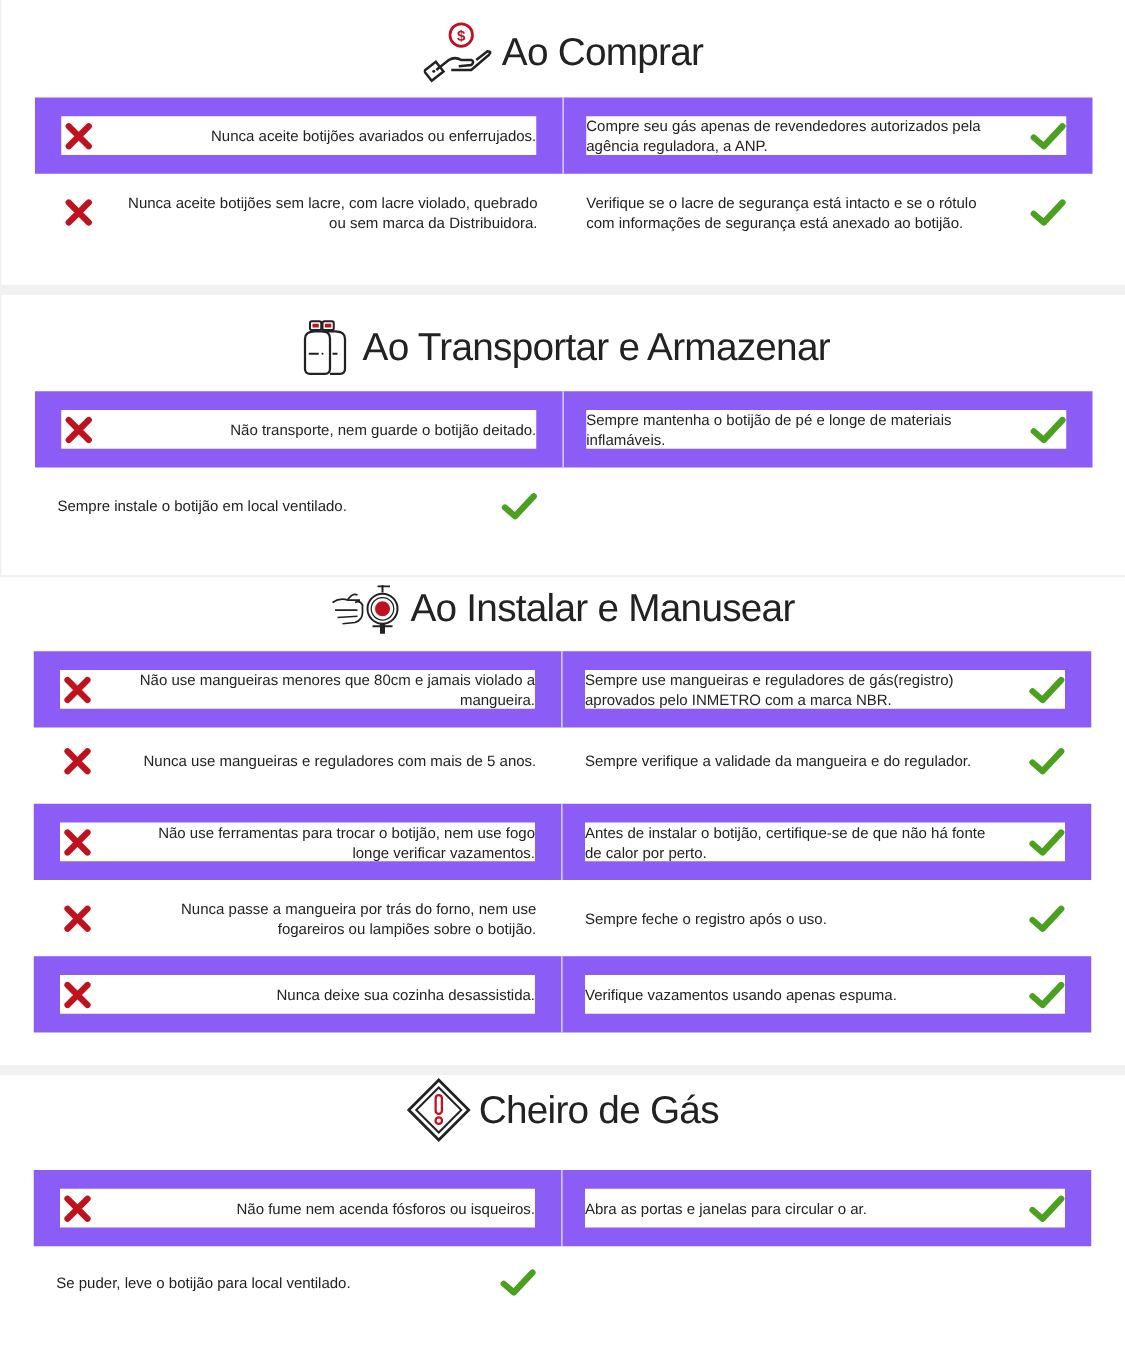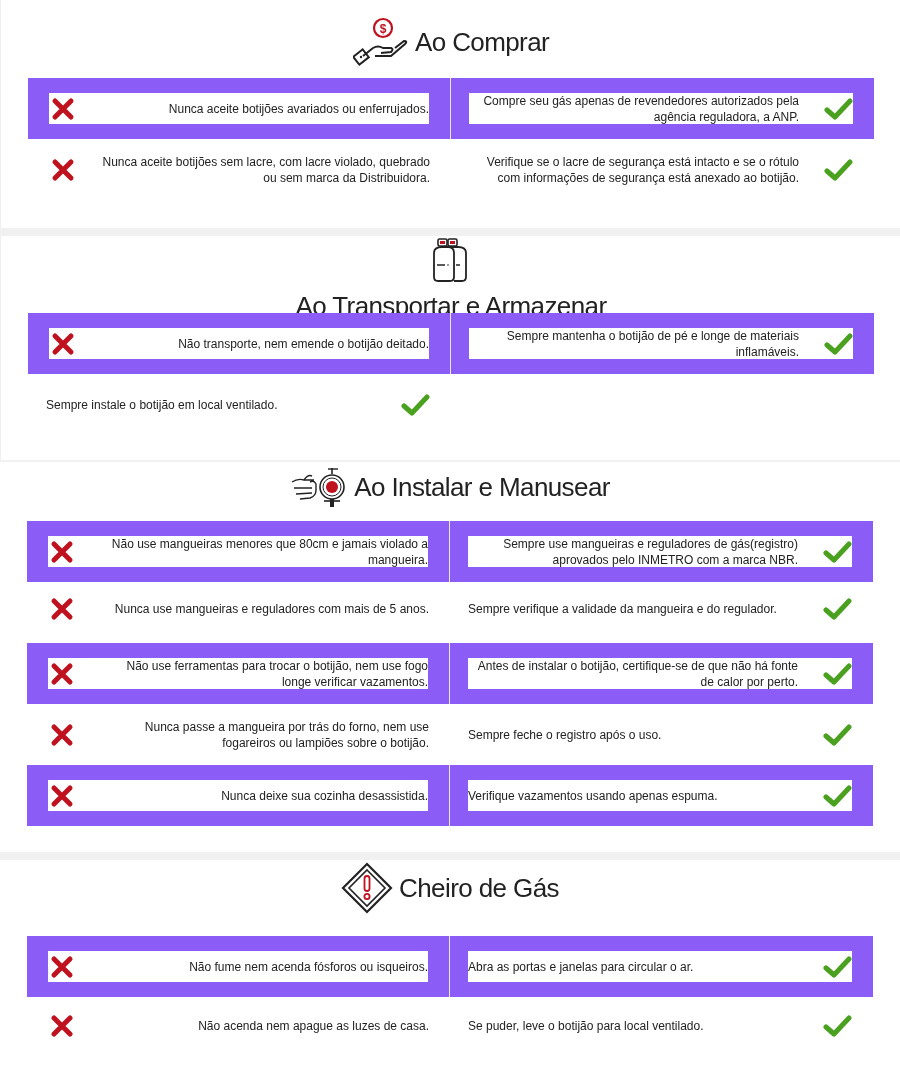--- a/index.html
+++ b/index.html
@@ -17,21 +17,21 @@
   .sep {
     position: absolute; left: 0; width: 900px; height: 8px;
     background: #f1f1f1;
   }
   .sec-head {
     position: absolute; left: 0; width: 900px;
     display: flex; justify-content: center; align-items: center;
     gap: 6px;
   }
   .sec-title {
-    font-size: 26px; color: #222; letter-spacing: -0.6px;
+    font-size: 31px; color: #222; letter-spacing: -0.6px;
     font-weight: normal;
   }
   .row {
     position: absolute; left: 27px; width: 846px; height: 61px;
     display: flex;
   }
   .row.shaded { background: #8b5cf6; }
   .cell {
     width: 423px; height: 100%; position: relative;
   }
@@ -40,21 +40,21 @@
     position: absolute; top: 15px; height: 31px;
     display: flex; align-items: center;
   }
   .row.shaded .inner { background: #fff; }
   .cell.left .inner { left: 21px; right: 21px; justify-content: space-between; }
   .cell.right .inner { left: 18px; right: 21px; justify-content: space-between; }
   .txt {
     font-size: 12px; line-height: 16px; color: #222;
   }
   .cell.left .txt { text-align: right; max-width: 330px; }
-  .cell.right .txt { text-align: right; max-width: 330px; }
+  .cell.right .txt { text-align: left; max-width: 330px; }
   .ico { flex: 0 0 auto; display: flex; align-items: center; justify-content: center; }
   .x-icon { width: 24px; height: 24px; margin-left: 2px; }
   .check-icon { width: 30px; height: 26px; margin-right: 0px; }
 </style>
 </head>
 <body>
 
 <div class="section" style="top:0; height:230px;">
   <div class="sec-head" style="top:14px; height:56px;">
     <span class="ico">
@@ -112,21 +112,21 @@
               <path d="M4 14 L12 21 L27 5" fill="none" stroke="#4aa11f" stroke-width="5" stroke-linecap="round" stroke-linejoin="round"></path>
             </svg>
         </span>
       </div>
     </div>
   </div>
 </div>
 <div class="sep" style="top:228px;"></div>
 
 <div class="section" style="top:236px; height:224px;">
-  <div class="sec-head" style="top:14px; height:56px;flex-direction:column;">
+  <div class="sec-head" style="top:14px; height:56px;">
     <span class="ico">
       <svg width="46" height="50" viewBox="0 0 46 50">
         <rect x="10" y="4" width="9" height="7" rx="1.5" fill="#fff" stroke="#222" stroke-width="1.6"></rect>
         <rect x="12" y="6" width="5" height="3" fill="#c0111f"></rect>
         <rect x="20" y="4" width="9" height="7" rx="1.5" fill="#fff" stroke="#222" stroke-width="1.6"></rect>
         <rect x="22" y="6" width="5" height="3" fill="#c0111f"></rect>
         <path d="M6 18 Q6 12 14 12 L20 12 Q26 12 26 18 L26 42 Q26 46 22 46 L10 46 Q6 46 6 42 Z" fill="#fff" stroke="#222" stroke-width="1.8"></path>
         <path d="M20 12 L30 12 Q38 12 38 18 L38 42 Q38 46 34 46 L26 46" fill="none" stroke="#222" stroke-width="1.8"></path>
         <path d="M9 30 L17 30" stroke="#222" stroke-width="1.5"></path>
         <circle cx="20" cy="30" r="0.8" fill="#222"></circle>
@@ -137,21 +137,21 @@
   </div>
 
   <div class="row shaded" style="top:77px;">
     <div class="cell left">
       <div class="inner">
         <span class="ico">
           <svg class="x-icon" viewBox="0 0 24 24">
               <path d="M4 4 L20 20 M20 4 L4 20" stroke="#c0111f" stroke-width="5" stroke-linecap="round"></path>
             </svg>
         </span>
-        <span class="txt">Não transporte, nem emende o botijão deitado.</span>
+        <span class="txt">Não transporte, nem guarde o botijão deitado.</span>
       </div>
     </div>
     <div class="cell right">
       <div class="inner">
         <span class="txt">Sempre mantenha o botijão de pé e longe de materiais inflamáveis.</span>
         <span class="ico">
           <svg class="check-icon" viewBox="0 0 30 26">
               <path d="M4 14 L12 21 L27 5" fill="none" stroke="#4aa11f" stroke-width="5" stroke-linecap="round" stroke-linejoin="round"></path>
             </svg>
         </span>
@@ -339,30 +339,20 @@
         <span class="ico">
           <svg class="check-icon" viewBox="0 0 30 26">
               <path d="M4 14 L12 21 L27 5" fill="none" stroke="#4aa11f" stroke-width="5" stroke-linecap="round" stroke-linejoin="round"></path>
             </svg>
         </span>
       </div>
     </div>
   </div>
 
   <div class="row" style="top:135px;">
-    <div class="cell left">
-      <div class="inner">
-        <span class="ico">
-          <svg class="x-icon" viewBox="0 0 24 24">
-              <path d="M4 4 L20 20 M20 4 L4 20" stroke="#c0111f" stroke-width="5" stroke-linecap="round"></path>
-            </svg>
-        </span>
-        <span class="txt">Não acenda nem apague as luzes de casa.</span>
-      </div>
-    </div>
     <div class="cell right">
       <div class="inner">
         <span class="txt">Se puder, leve o botijão para local ventilado.</span>
         <span class="ico">
           <svg class="check-icon" viewBox="0 0 30 26">
               <path d="M4 14 L12 21 L27 5" fill="none" stroke="#4aa11f" stroke-width="5" stroke-linecap="round" stroke-linejoin="round"></path>
             </svg>
         </span>
       </div>
     </div>

